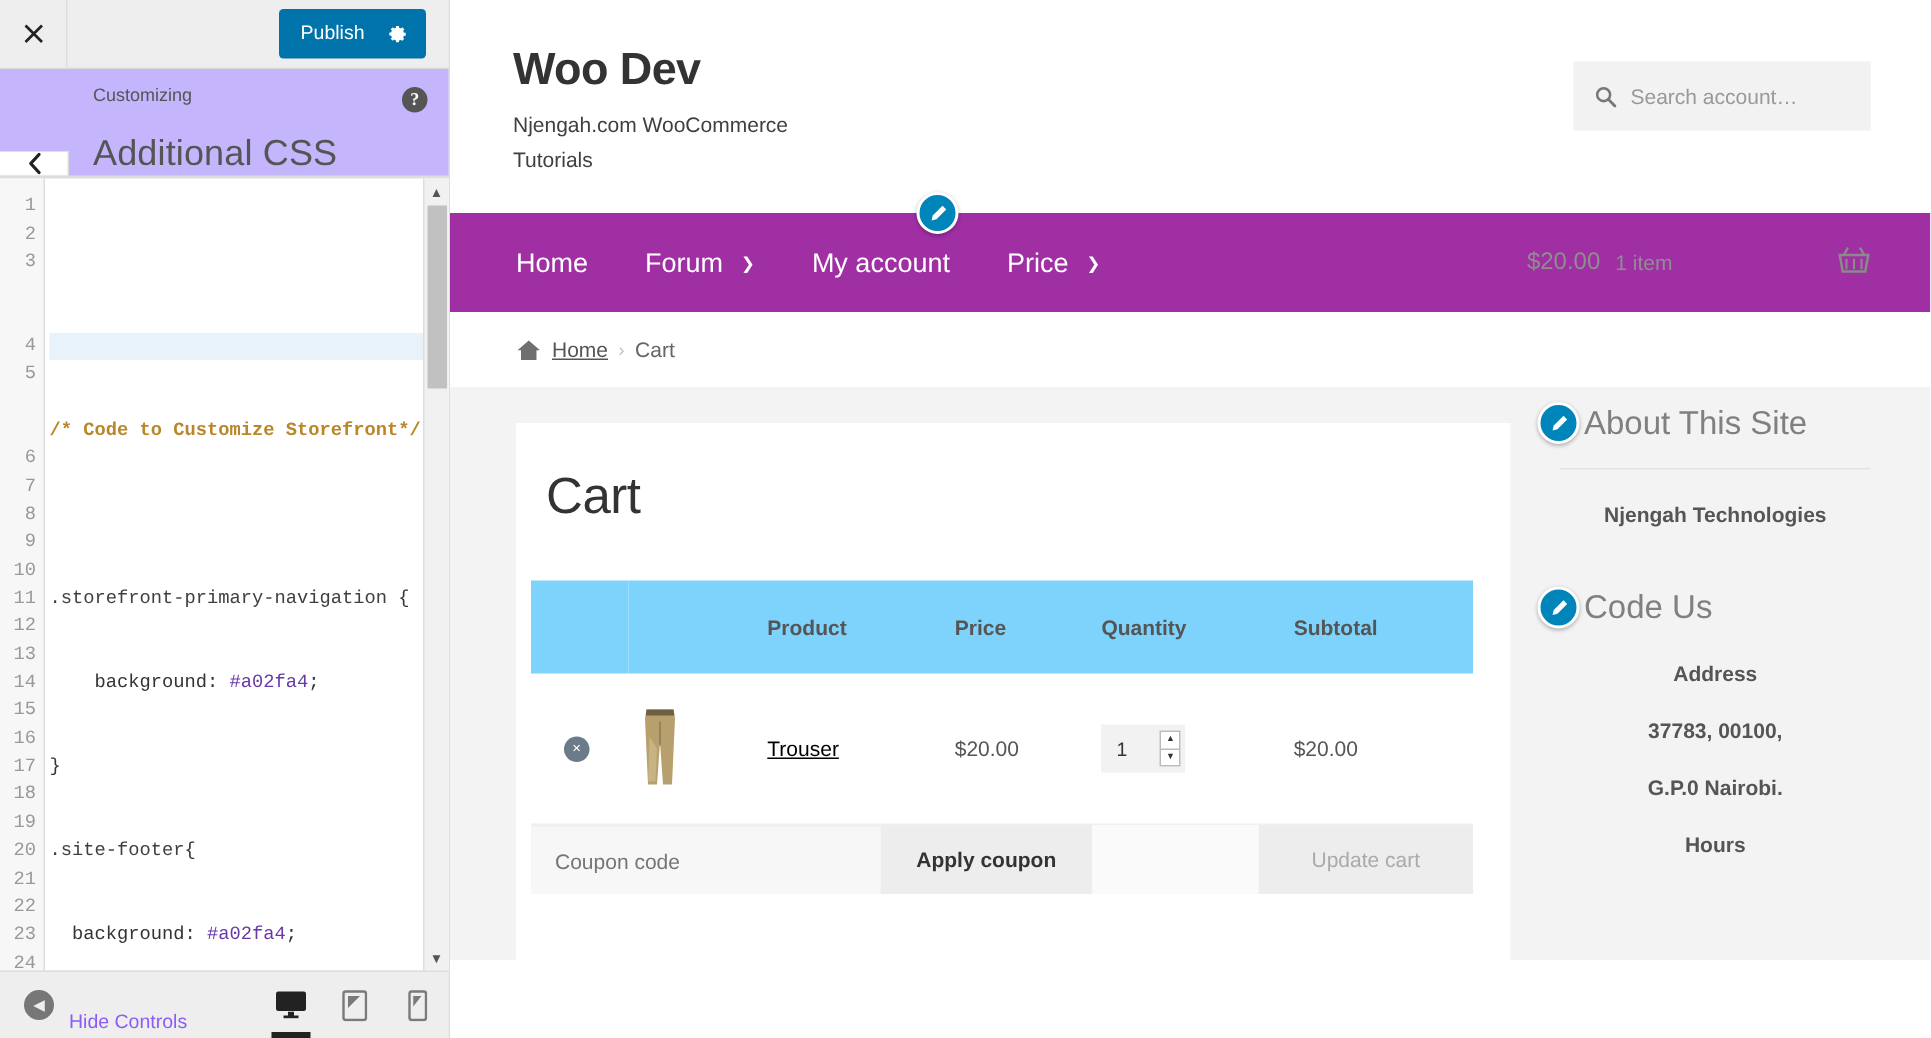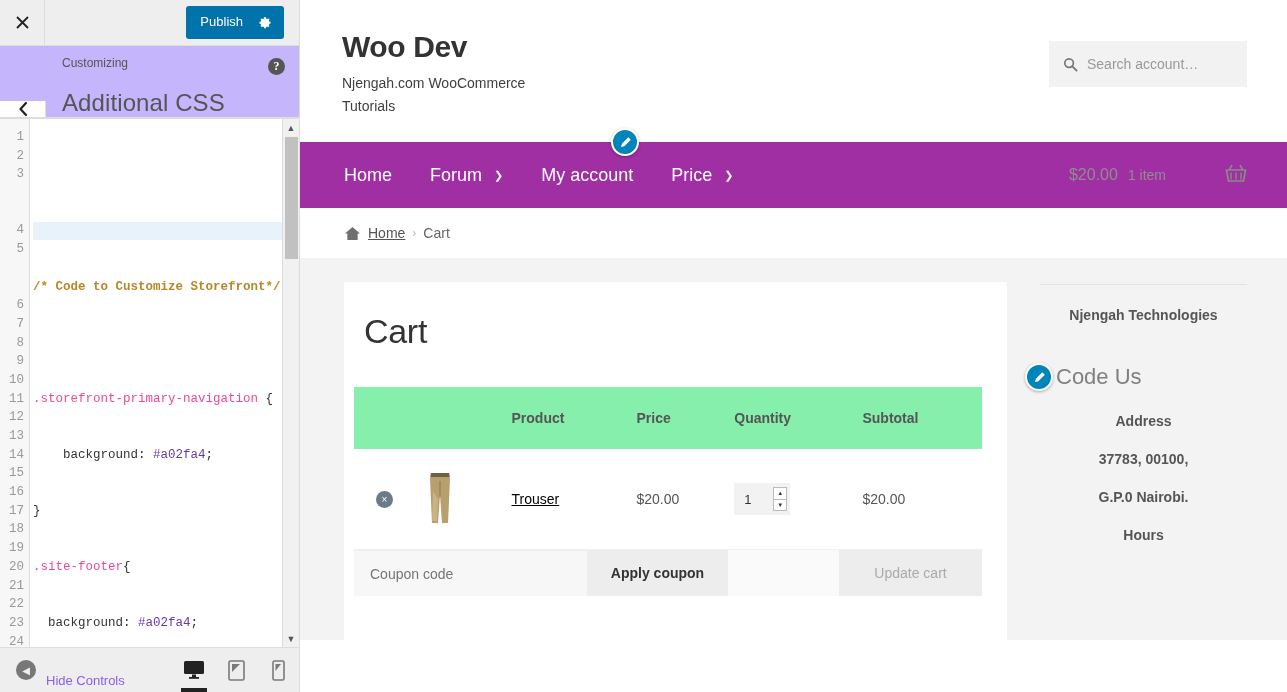--- a/index.html
+++ b/index.html
@@ -94,21 +94,21 @@
     flex: 0 0 30px;
   }
   .gutter div { padding-right: 5px; height: 18.7px; }
   .code {
     flex: 1; padding: 9px 0 0 3px; white-space: pre-wrap;
     word-break: break-word; color: #333; overflow: hidden;
   }
   .code .ln { min-height: 18.7px; }
   .code .ln.active { background: #e8f2fb; }
   .tok-comment { color: #b9872a; font-weight: bold; }
-  .tok-sel { color: #ec4899; }
+  .tok-sel { color: #404040; }
   .tok-prop { color: #333; }
   .tok-hex { color: #6639a6; }
   .tok-brace { color: #333; }
 
   .cz-scrollbar {
     width: 17px; background: #f1f1f1;
     border-left: 1px solid #ddd;
     flex: 0 0 17px;
     position: relative; cursor: pointer;
   }
@@ -186,21 +186,21 @@
   .nav-item {
     color: #fff; font-size: 18px;
     display: flex; align-items: center; gap: 12px;
     cursor: pointer;
   }
   .caret { font-size: 11px; }
   .cart-info {
     margin-left: auto; display: flex; align-items: center; gap: 0;
   }
   .cart-amount { color: #8e8e8e; font-size: 16px; margin-right: 10px; }
-  .cart-count { color: #8e8e8e; font-size: 14px; margin-right: 59px; }
+  .cart-count { color: #8e8e8e; font-size: 14px; margin-right: 110px; }
   .cart-icon { color: #8a8a8a; }
 
   .edit-pin {
     width: 28px; height: 28px; border-radius: 50%;
     background: #0085ba; border: 2px solid #fff;
     display: flex; align-items: center; justify-content: center;
     box-shadow: 0 1px 3px rgba(0,0,0,.3);
     cursor: pointer; flex: 0 0 28px;
   }
   .nav-edit-pin { position: absolute; left: 311px; top: -14px; }
@@ -222,21 +222,21 @@
     margin: 24px 0 0 44px; background: #fff;
     width: 663px; padding: 10px 25px 25px 10px;
     flex: 0 0 663px; position: relative;
   }
   .cart-heading {
     font-size: 34px; color: #333; font-weight: 400;
     margin: 20px 0 0 10px; letter-spacing: -.3px;
   }
   .cart-table { width: 100%; border-collapse: collapse; margin-top: 36px; }
   .cart-table thead th {
-    background: #86efac; color: #555;
+    background: #7dd3fc; color: #555;
     font-size: 14px; font-weight: bold; text-align: left;
     padding: 18px 0; height: 62px;
   }
   .th-remove { width: 60px; }
   .th-thumb { width: 85px; }
   .th-product { width: 115px; }
   .th-price { width: 90px; }
   .th-qty { width: 118px; }
   .th-subtotal { width: 110px; }
   .cart-table tbody td {
@@ -559,20 +559,28 @@
           <input class="coupon-input" placeholder="Coupon code" style="">
           <button class="apply-coupon">Apply coupon</button>
           <div class="coupon-spacer"></div>
           <button class="update-cart">Update cart</button>
         </div>
       </div>
 
       <div class="sidebar">
 
         <div class="widget">
+          <div class="widget-title-row">
+            <div class="edit-pin widget-pin">
+              <svg width="13" height="13" viewBox="0 0 16 16" fill="#fff">
+                <path d="M11.5 1.5l3 3-8 8-4 1 1-4z"></path>
+              </svg>
+            </div>
+            <span class="widget-title">About This Site</span>
+          </div>
           <div class="widget-rule"></div>
           <div class="widget-text">Njengah Technologies</div>
         </div>
 
         <div class="widget findus-list">
           <div class="widget-title-row">
             <div class="edit-pin widget-pin">
               <svg width="13" height="13" viewBox="0 0 16 16" fill="#fff">
                 <path d="M11.5 1.5l3 3-8 8-4 1 1-4z"></path>
               </svg>

